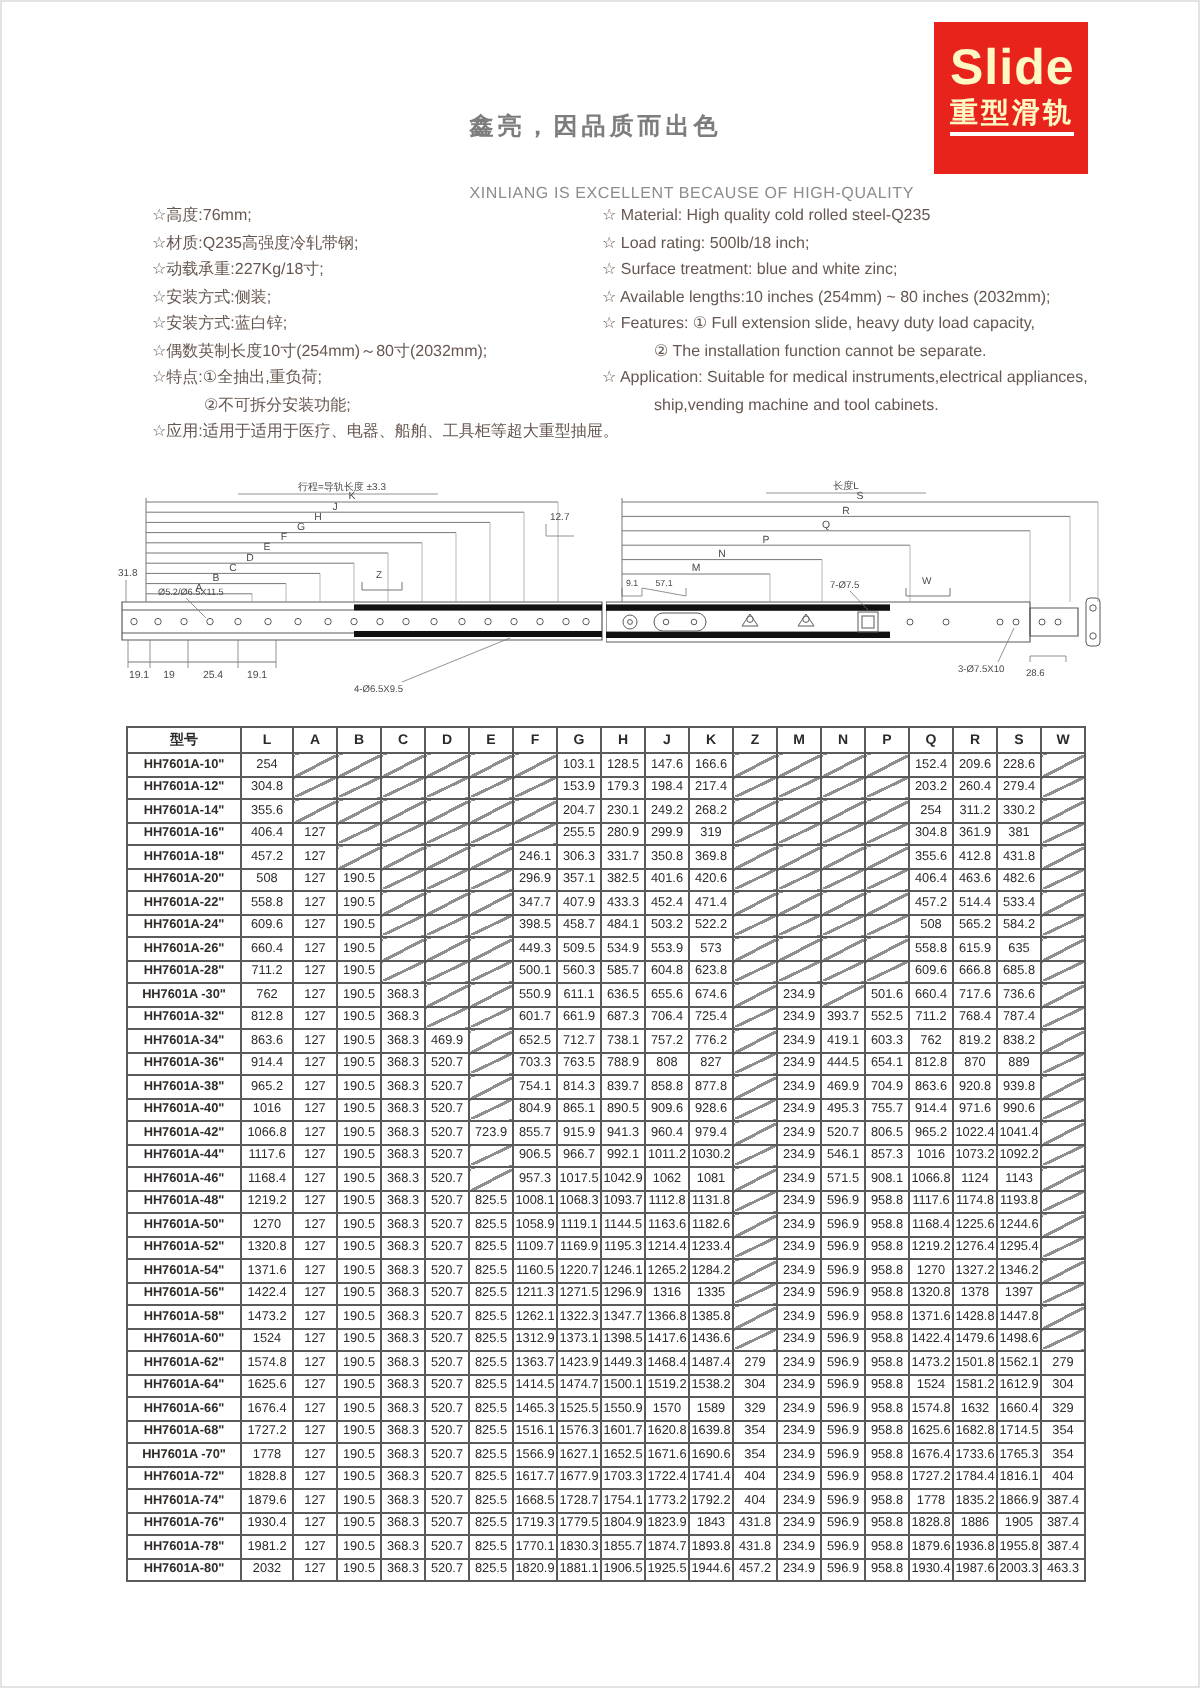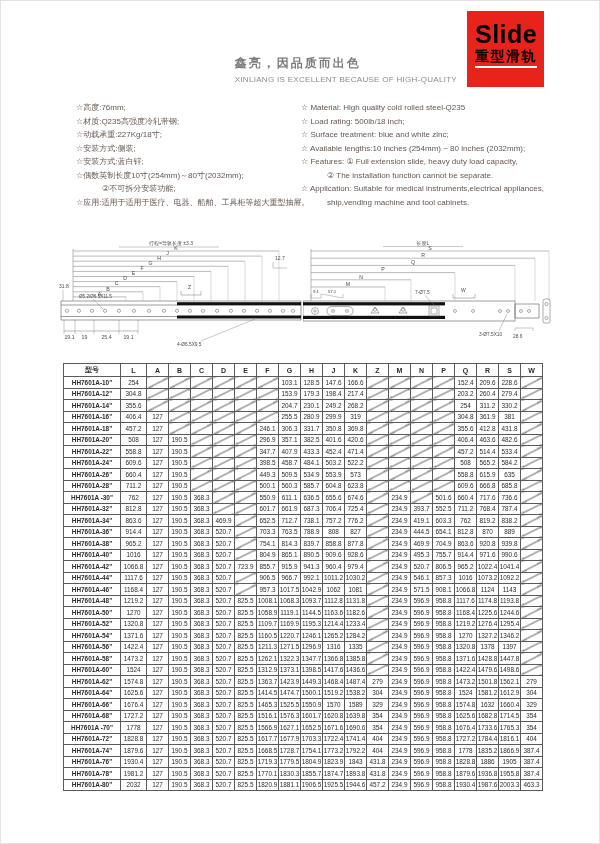--- a/index.html
+++ b/index.html
@@ -6,27 +6,27 @@
   html,body { background:#f2f2f2; }
   body { font-family:"Liberation Sans","DejaVu Sans",sans-serif; }
   .page {
     position:relative; width:600px; height:844px; margin:0 auto;
     background:#ffffff; border:1px solid #e3e3e3; overflow:hidden;
     color:#4a4441;
   }
   
   .logo {
     position:absolute; top:10px; right:55px; width:77px; height:76px;
-    background:#e8231c; color:#000000; padding:10px 0 16px 8px;
+    background:#e8231c; color:#fef9c3; padding:10px 0 16px 8px;
   }
   .logo .logo-title { font-size:25px; font-weight:800; letter-spacing:0.5px; line-height:26px; }
   .logo .logo-sub { font-size:14px; font-weight:700; letter-spacing:1.5px; line-height:18px; border-bottom:2px solid #fff; display:inline-block; padding-bottom:1px; }
   .tagline { position:absolute; top:54px; right:142px; text-align:left; }
   .tagline .cn { font-size:12px; font-weight:700; color:#7d7d7d; letter-spacing:2px; }
-  .tagline .en { font-size:8px; color:#8c8c8c; margin-top:3px; letter-spacing:0.3px; }
+  .tagline .en { font-size:8px; color:#8c8c8c; margin-top:20px; letter-spacing:0.3px; }
   
   .specs-cn { position:absolute; left:75px; top:100px; width:225px; }
   .specs-en { position:absolute; left:300px; top:100px; width:250px; }
   .spec-line { font-size:8px; line-height:13.5px; color:#665750; white-space:nowrap; }
   .spec-line.indent { padding-left:26px; }
   .specs-en .spec-line { white-space:normal; line-height:13.5px; }
   
   .diagrams { position:absolute; left:58px; top:237px; width:492px; height:124px; }
   .diagrams svg { position:absolute; top:0; }
   svg text { font-size:5px; fill:#4a4a4a; font-family:"Liberation Sans","DejaVu Sans",sans-serif; }
@@ -61,20 +61,21 @@
     <div class="en">XINLIANG IS EXCELLENT BECAUSE OF HIGH-QUALITY</div>
   </div>
 
   <div class="specs-cn" id="specsCn">
       <div class="spec-line">☆高度:76mm;</div>
       <div class="spec-line">☆材质:Q235高强度冷轧带钢;</div>
       <div class="spec-line">☆动载承重:227Kg/18寸;</div>
       <div class="spec-line">☆安装方式:侧装;</div>
       <div class="spec-line">☆安装方式:蓝白锌;</div>
       <div class="spec-line">☆偶数英制长度10寸(254mm)～80寸(2032mm);</div>
+      <div class="spec-line">☆特点:①全抽出,重负荷;</div>
       <div class="spec-line indent">②不可拆分安装功能;</div>
       <div class="spec-line">☆应用:适用于适用于医疗、电器、船舶、工具柜等超大重型抽屉。</div>
     </div>
   <div class="specs-en" id="specsEn">
       <div class="spec-line">☆ Material: High quality cold rolled steel-Q235</div>
       <div class="spec-line">☆ Load rating: 500lb/18 inch;</div>
       <div class="spec-line">☆ Surface treatment: blue and white zinc;</div>
       <div class="spec-line">☆ Available lengths:10 inches (254mm) ~ 80 inches (2032mm);</div>
       <div class="spec-line">☆ Features: ① Full extension slide, heavy duty load capacity,</div>
       <div class="spec-line indent">② The installation function cannot be separate.</div>

